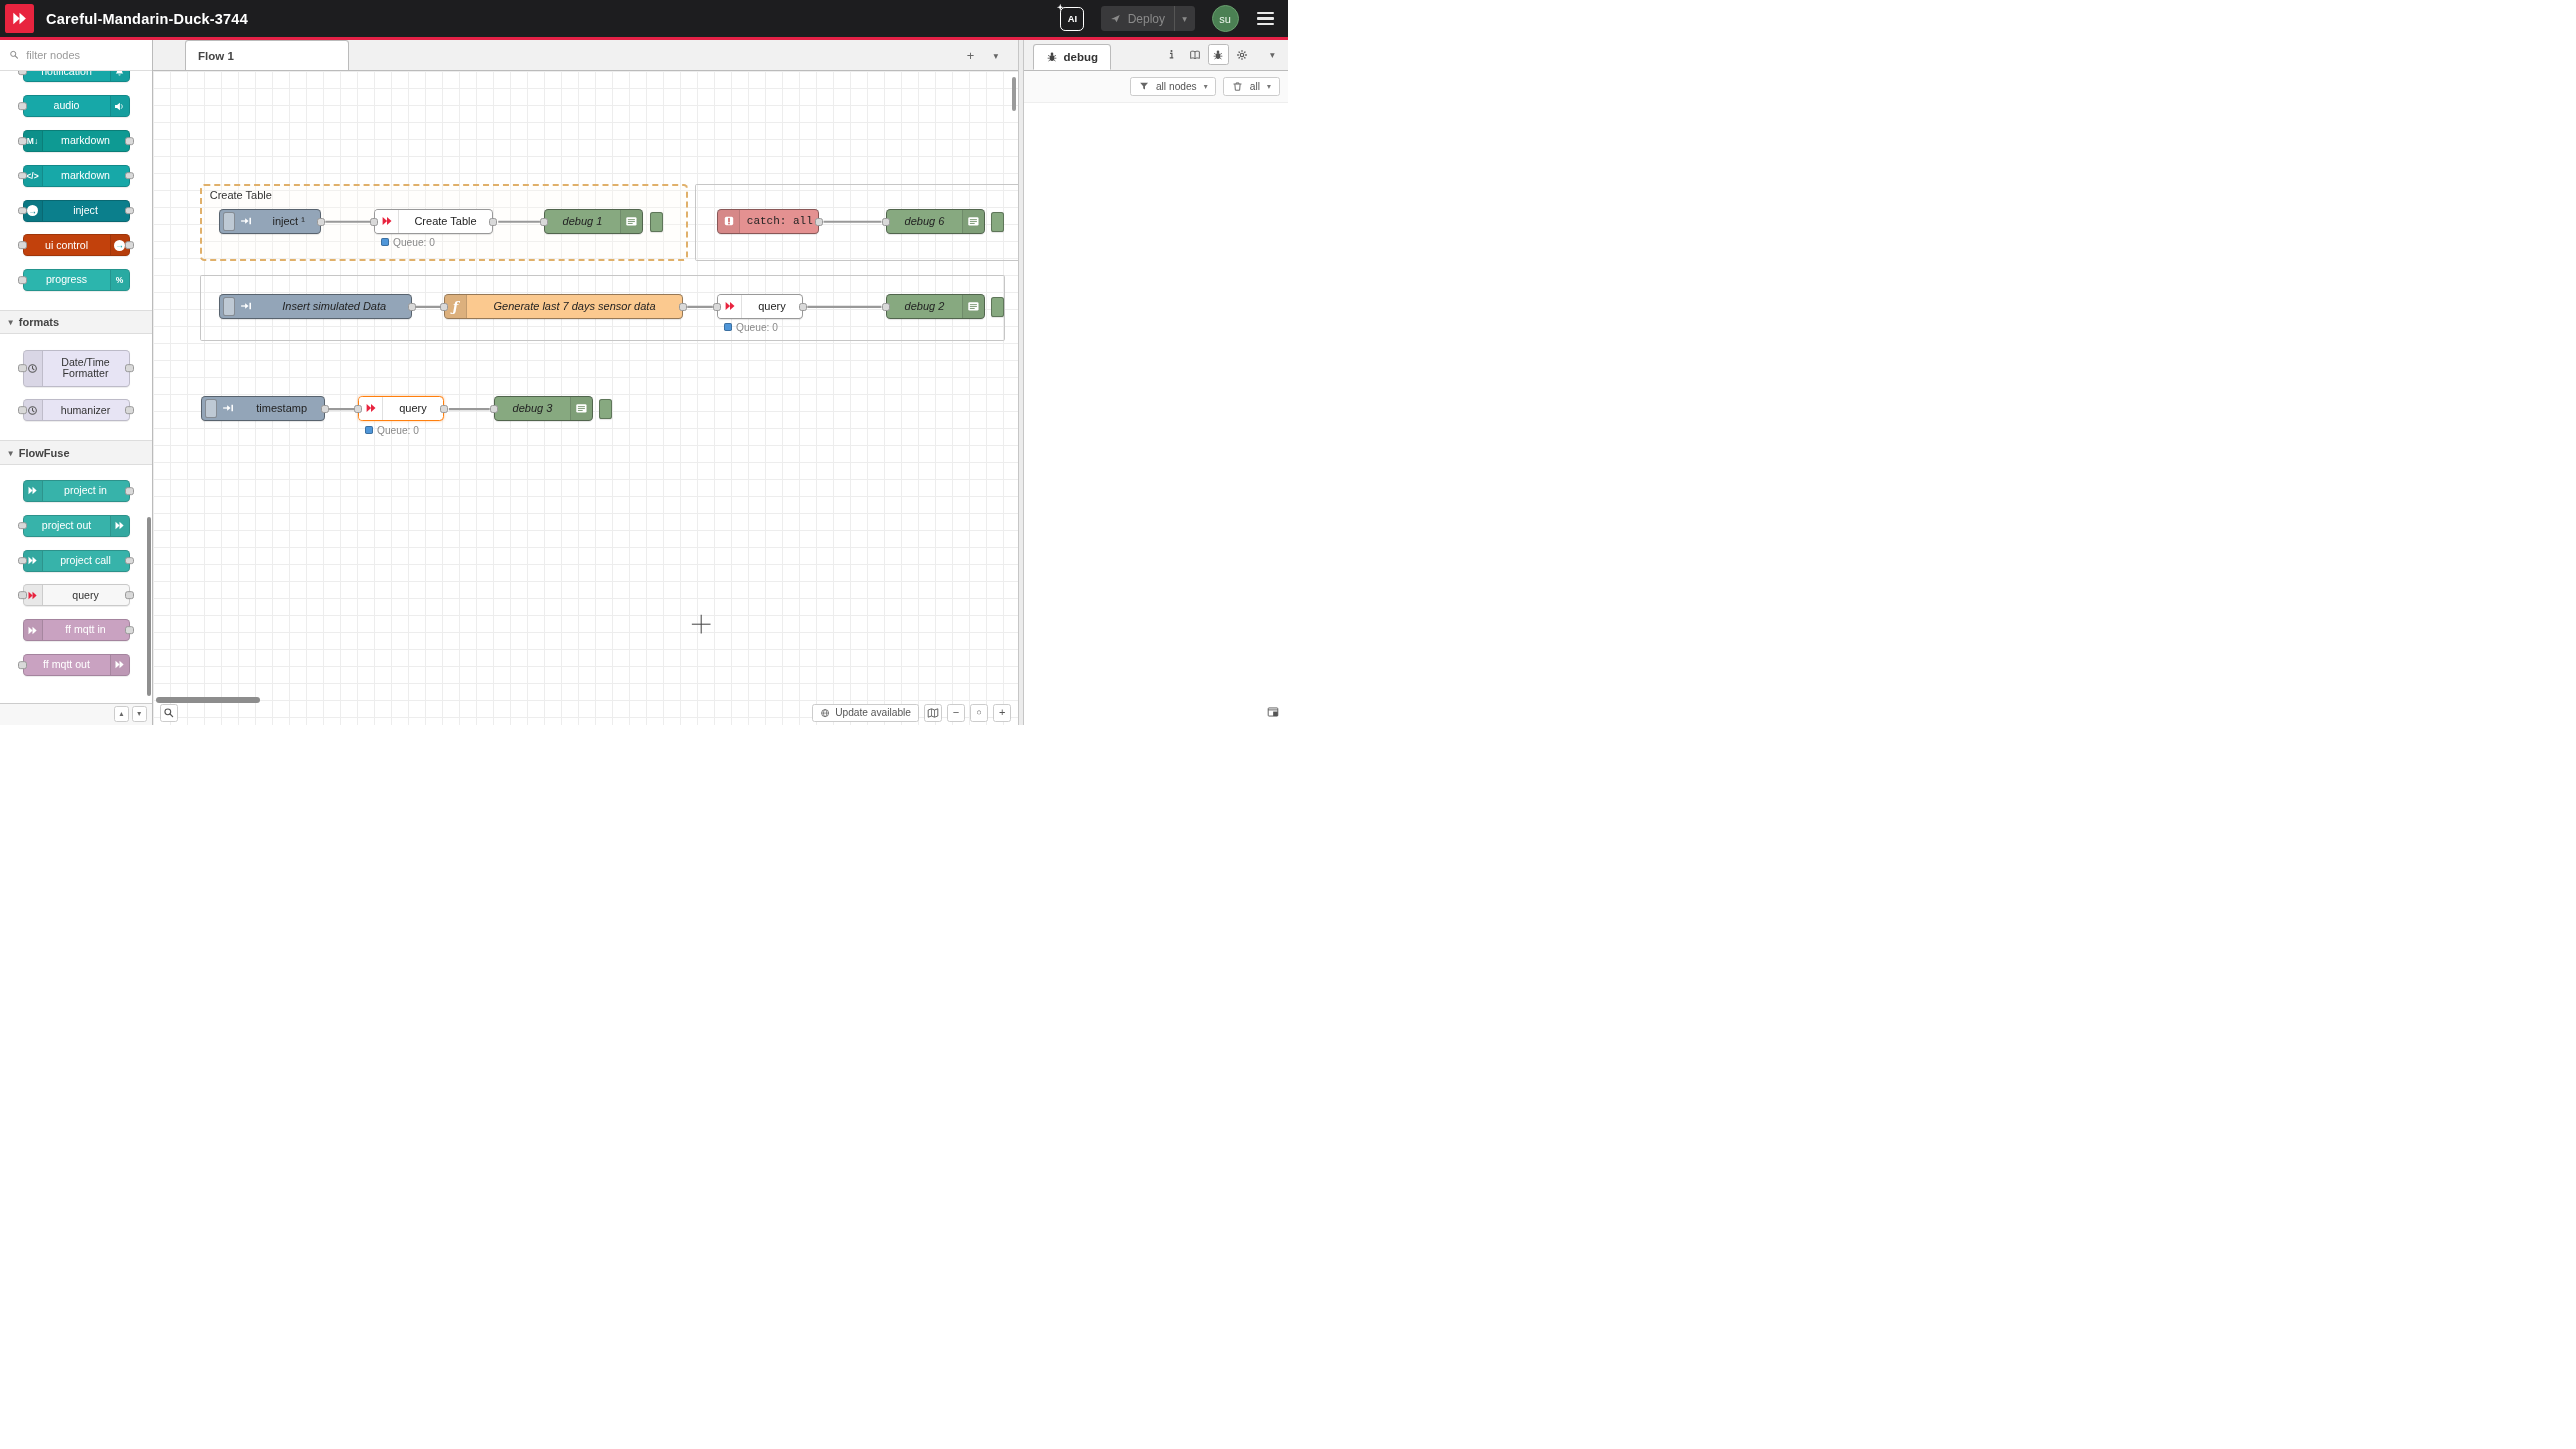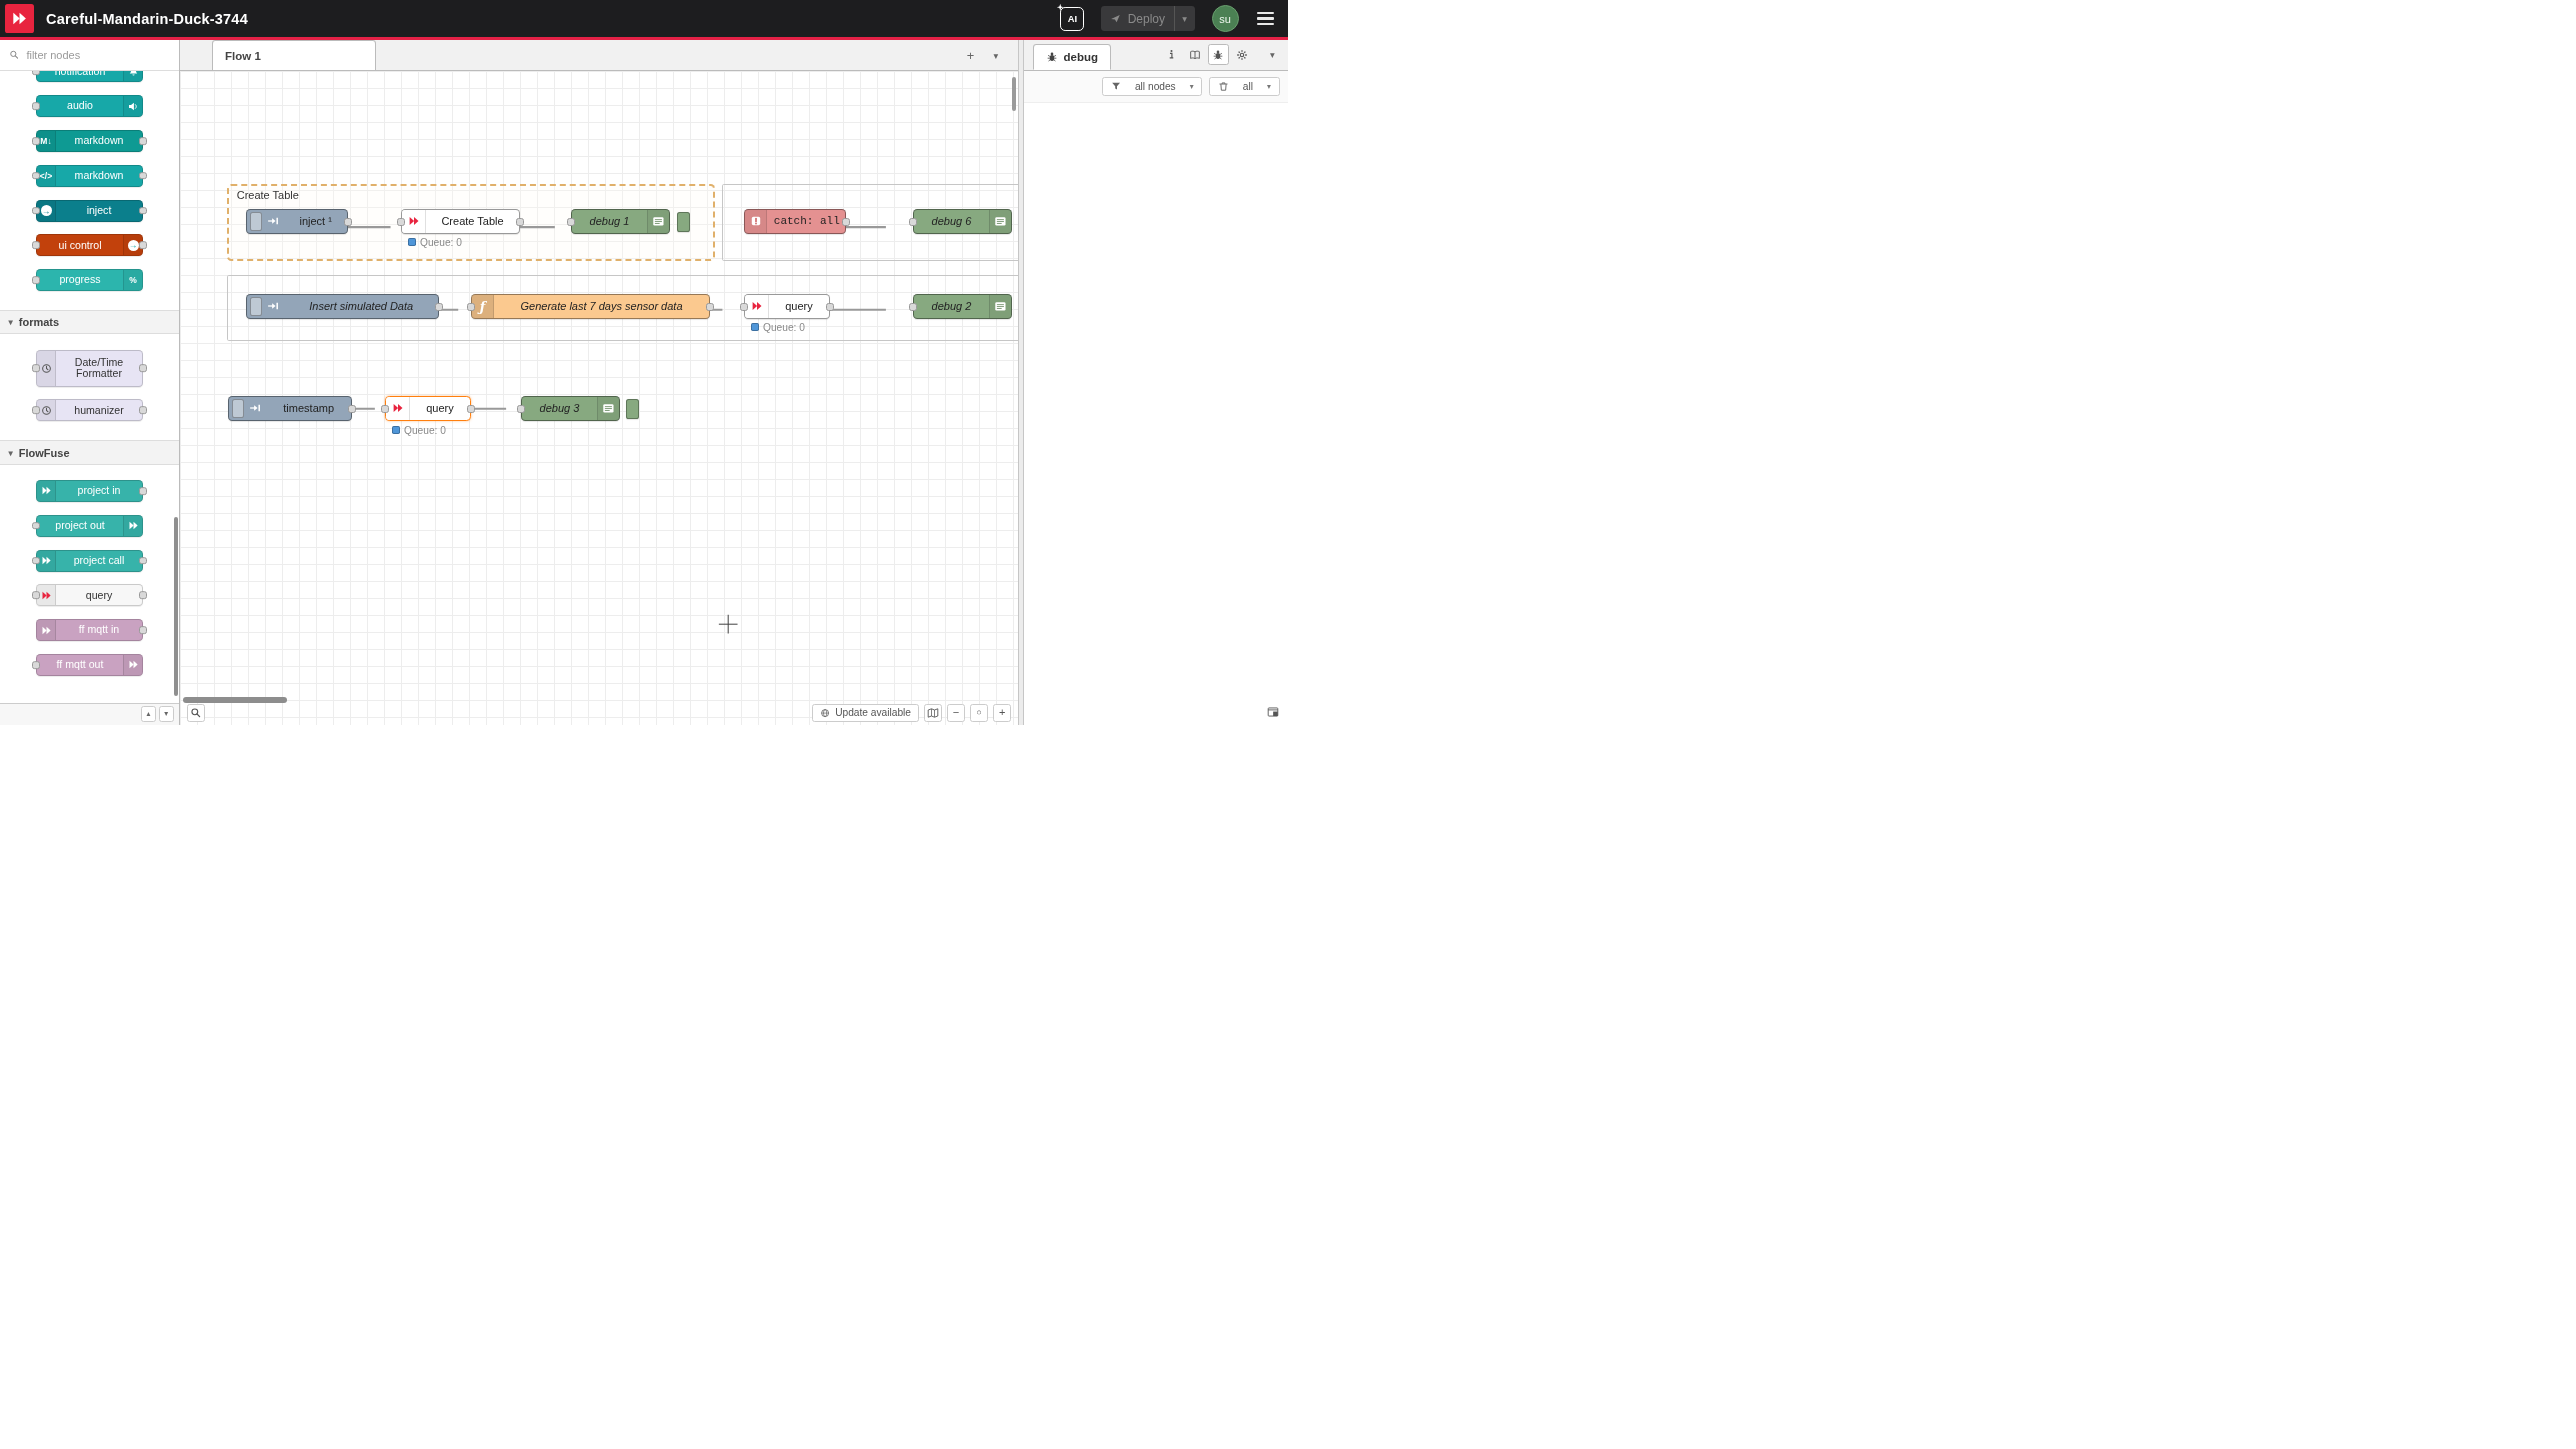--- a/index.html
+++ b/index.html
@@ -18,21 +18,21 @@
   .dep-caret { border-left:0.9px solid #555; padding:0 7.7px; margin-left:1.7px; align-self:stretch; display:flex; align-items:center; font-size:9.4px; color:#8a8a8a; }
   .avatar { width:27px; height:27px; border-radius:50%; background:#4b8053; border:1.7px solid #699f6e; color:#eef7ee; font-size:11px; display:flex; align-items:center; justify-content:center; }
   .hamburger { display:flex; flex-direction:column; gap:3.4px; padding:3.4px 1.7px; }
   .hamburger span { display:block; width:17px; height:2.1px; background:#e8e8e8; border-radius:0.9px; }
   .red-line { height:2.6px; background:var(--accent,#e42146); }
 
   
   .body-row { display:flex; height:685px; }
 
   
-  .palette { position:relative; width:180px; border-right:0.9px solid #bbb; background:#fff; display:flex; flex-direction:column; }
+  .palette { position:relative; width:153px; border-right:0.9px solid #bbb; background:#fff; display:flex; flex-direction:column; }
   .pal-search { height:31px; display:flex; align-items:center; gap:6px; padding:0 8.5px; border-bottom:0.9px solid #ddd; }
   .pal-search input { border:none; outline:none; width:100%; font-size:11px; color:#333; font-family:"Liberation Sans",sans-serif; }
   .pal-search input::placeholder { color:#9a9a9a; }
   .pal-list { position:relative; flex:1; overflow:hidden; padding-top:0; }
   .pal-node { position:relative; width:107px; height:22px; margin:0 auto 12.8px auto; border:0.9px solid rgba(0,0,0,.18); border-radius:4.3px; display:flex; align-items:center; font-size:10.6px; box-shadow:0 0.9px 0.9px rgba(0,0,0,.08); }
   .pal-node.clipped { margin-top:-10.2px; }
   .pal-node.two-line { height:37px; }
   .pal-label { flex:1; text-align:center; padding:0 2.6px; line-height:1.1; }
   .pal-icon { width:19px; align-self:stretch; display:flex; align-items:center; justify-content:center; background:rgba(0,0,0,.06); }
   .pal-icon.left  { border-right:0.9px solid rgba(0,0,0,.12); border-radius:3.4px 0 0 3.4px; }
@@ -88,21 +88,21 @@
   
   .separator { width:6px; background:#ececec; border-left:0.9px solid #c6c6c6; border-right:0.9px solid #c6c6c6; }
   .sidebar { width:264px; background:#fff; display:flex; flex-direction:column; }
   .sb-header { height:31px; background:#f1f1f1; border-bottom:0.9px solid #bbb; display:flex; align-items:flex-end; }
   .sb-tab { height:26.4px; margin-left:8.5px; margin-bottom:-0.9px; background:#fff; border:0.9px solid #bbb; border-bottom:0.9px solid #fff; border-radius:3.4px 3.4px 0 0; display:flex; align-items:center; gap:6px; padding:0 12px; font-size:11.5px; font-weight:bold; color:#333; }
   .sb-tools { margin-left:auto; display:flex; align-items:center; gap:2.6px; padding:0 5.1px 4.3px 0; }
   .sb-tools button { width:21px; height:21px; border:0.9px solid transparent; background:transparent; border-radius:2.6px; color:#555; display:flex; align-items:center; justify-content:center; padding:0; }
   .sb-tools button.active { background:#fff; border-color:#bbb; }
   .sb-tools button.plain { margin-left:6.8px; font-size:9.4px; color:#666; }
   .sb-filterrow { display:flex; justify-content:flex-end; gap:6.8px; padding:6px 8.5px; background:#fafafa; border-bottom:0.9px solid #eee; }
-  .sb-btn { display:inline-flex; align-items:center; gap:14px; border:0.9px solid #ccc; background:#fff; border-radius:2.6px; padding:3.4px 7.7px; font-size:10.2px; color:#555; }
+  .sb-btn { display:inline-flex; align-items:center; gap:7px; border:0.9px solid #ccc; background:#fff; border-radius:2.6px; padding:3.4px 7.7px; font-size:10.2px; color:#555; }
   .sb-btn .crt { font-size:7.7px; color:#777; }
   .sb-body { flex:1; background:#fff; }
   .sb-footer { height:22px; display:flex; justify-content:flex-end; align-items:center; padding:0 6.8px; }
   .sb-footer button { border:none; background:transparent; color:#555; width:17px; height:17px; padding:0; }
 
   [data-icon] { display:inline-flex; align-items:center; justify-content:center; line-height:1; }
   [data-icon] svg { width:100%; height:100%; display:block; }.i12{width:10.2px;height:10.2px}.i13{width:11px;height:11px}
   .i14{width:12px;height:12px}.i20{width:17px;height:17px}
   .icn { display:inline-flex; align-items:center; justify-content:center; }
   .icn svg { width:100%; height:100%; display:block; }

